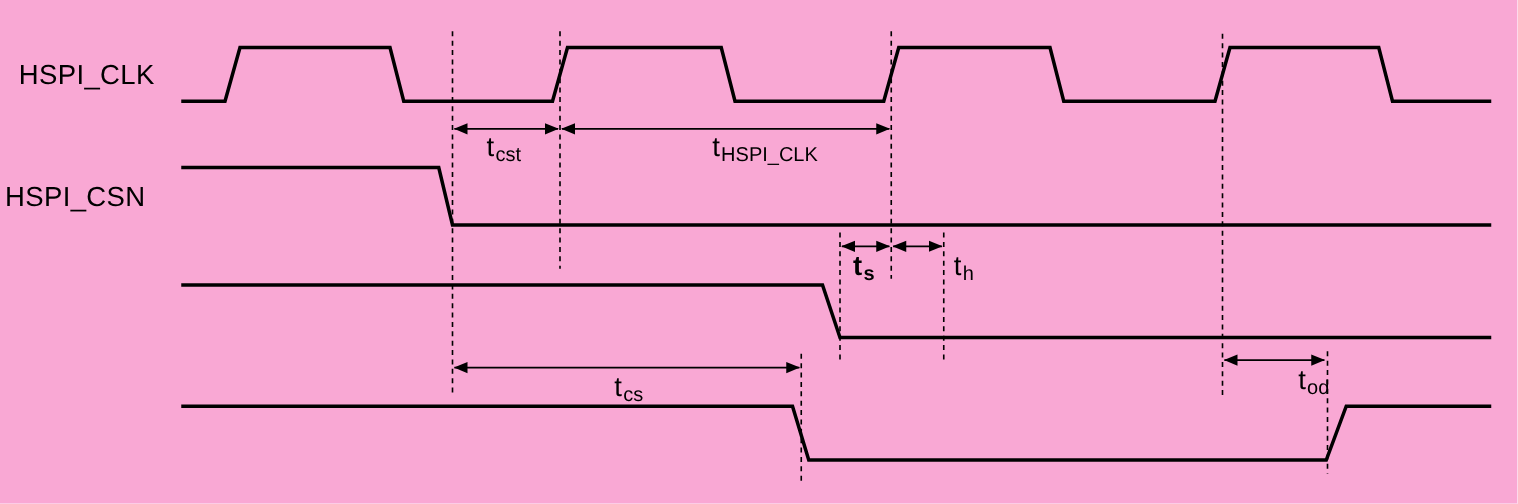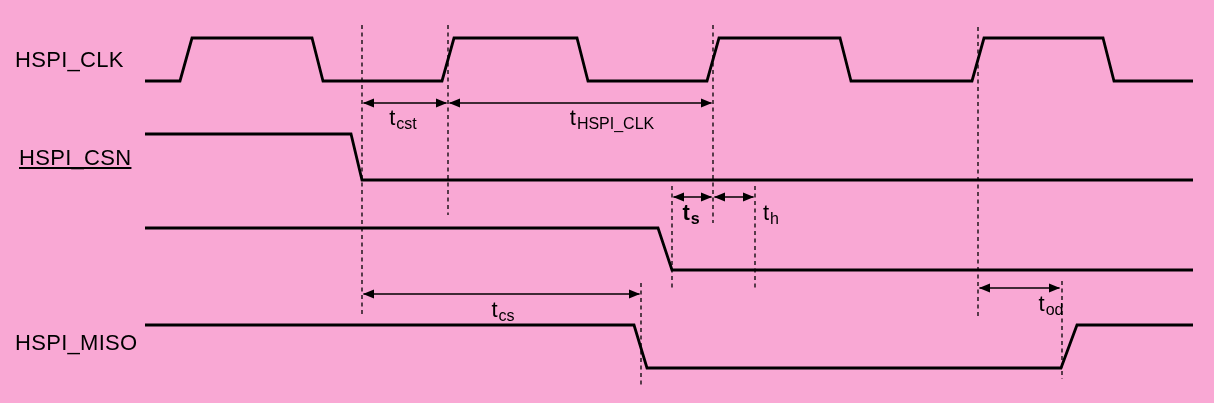--- a/index.html
+++ b/index.html
@@ -84,22 +84,21 @@
       </g>
     <g id="g-waves">
         <polyline points="145,81 180,81 192,38 312,38 323,81 442,81 454,38 577,38 588,81 707,81 719,38 840,38 851,81 972,81 984,38 1103,38 1114,81 1193,81" class="wave" stroke="#000000" stroke-width="2.8"></polyline>
         <polyline points="145,134 351,134 362,180 1193,180" class="wave" stroke="#000000" stroke-width="2.8"></polyline>
         <polyline points="145,228 658,228 672,270 1193,270" class="wave" stroke="#000000" stroke-width="2.8"></polyline>
         <polyline points="145,325 634,325 647,368 1061,368 1077,325 1193,325" class="wave" stroke="#000000" stroke-width="2.8"></polyline>
       </g>
   </svg>
 
   <div class="sig-label" style="left: 15px; top: 60px;"><span>HSPI_CLK</span></div>
-  <div class="sig-label" style="left: 19px; top: 158px; text-decoration: underline;"><span>HSPI_CSN</span></div>
-  <div class="sig-label" style="left: 15px; top: 343px;"><span>HSPI_MISO</span></div>
+  <div class="sig-label" style="left: 4px; top: 158px;"><span>HSPI_CSN</span></div>
 
   <div class="t-label" style="left: 403px; top: 118px;">
     <span class="t-main">t</span><span class="t-sub">cst</span>
   </div>
   <div class="t-label" style="left: 564px; top: 118px; margin-left: 48px;">
     <span class="t-main">t</span><span class="t-sub">HSPI_CLK</span>
   </div>
   <div class="t-label" style="left: 691px; top: 213px; font-weight: bold;">
     <span class="t-main">t</span><span class="t-sub">s</span>
   </div>

